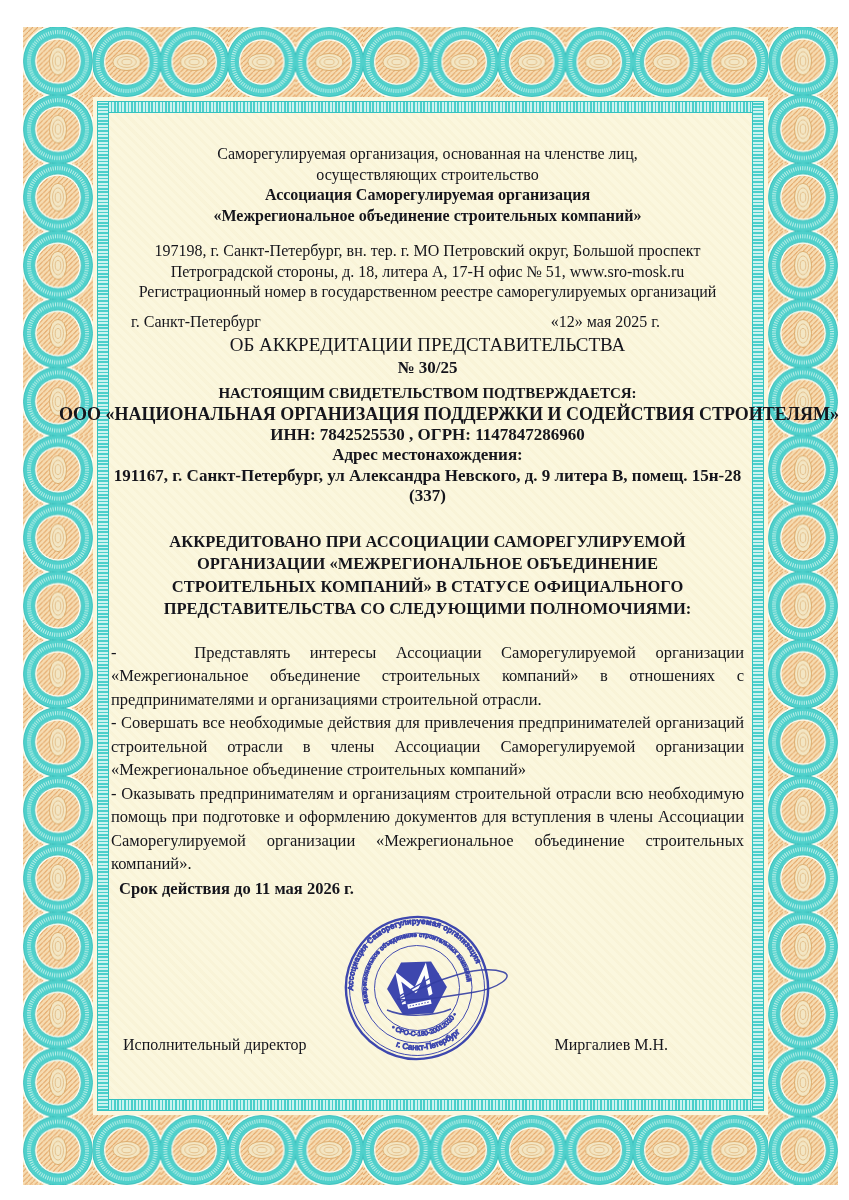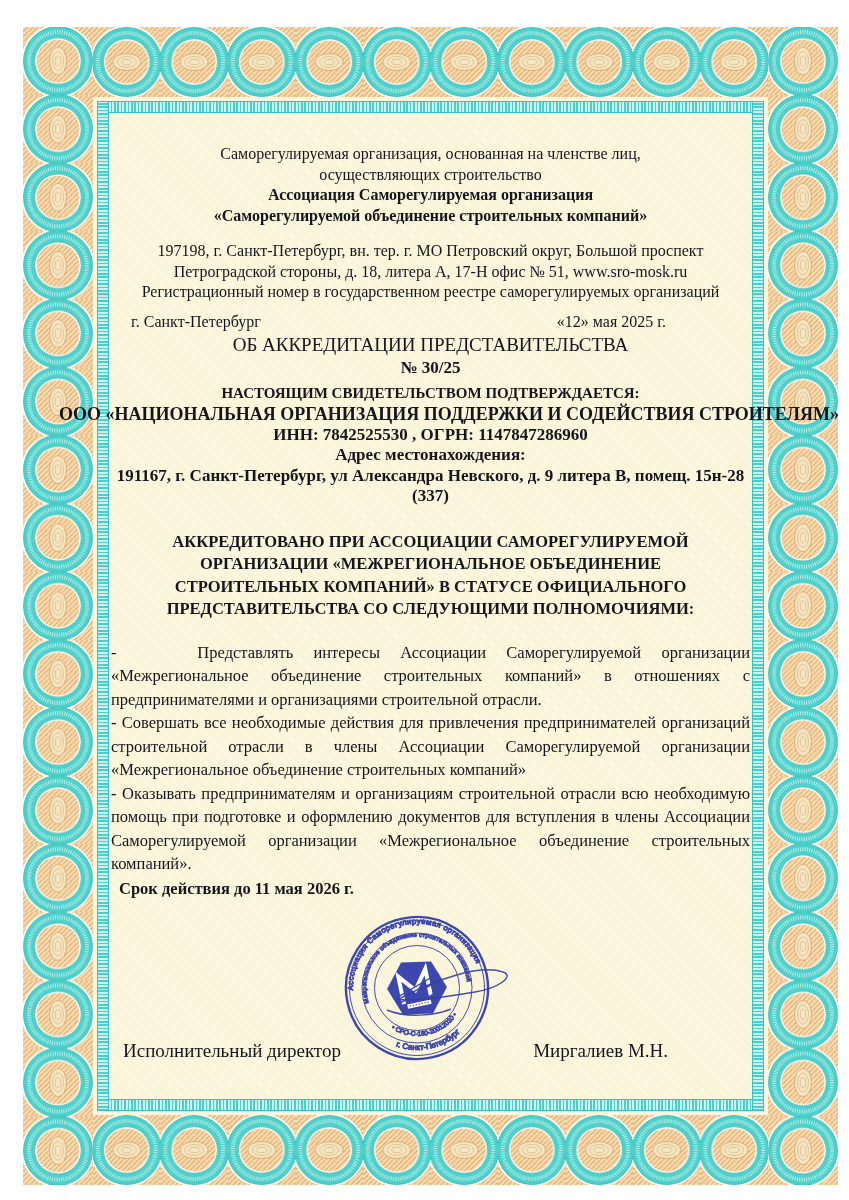--- a/index.html
+++ b/index.html
@@ -15,40 +15,40 @@
   .band-top{left:70px;top:0;}
   .band-bottom{left:70px;bottom:0;}
   .band-left{left:0;top:0;}
   .band-right{right:0;top:0;}
   .frame-strip{position:absolute;box-shadow:inset 0 0 0 1px #35c2c0;}
   .frame-h{left:74px;right:74px;height:12px;background:repeating-linear-gradient(90deg,#4bcfca 0 1.6px,#ccf3f0 1.6px 3.4px);}
   .frame-v{top:74px;bottom:74px;width:12px;background:repeating-linear-gradient(0deg,#4bcfca 0 1.6px,#ccf3f0 1.6px 3.4px);}
   .frame-t{top:74px;} .frame-b{bottom:74px;} .frame-l{left:74px;} .frame-r{right:74px;}
   .content{
     position:absolute;left:86px;top:86px;right:86px;bottom:86px;
-    padding:31px 2px 0 2px;overflow:visible;text-align:center;
+    padding:31px 8px 0 2px;overflow:visible;text-align:center;
     background:repeating-linear-gradient(45deg,rgba(231,214,160,0.10) 0 3px,rgba(255,255,255,0) 3px 7px);
     font-family:Liberation Serif, serif;
   }
   .line{font-size:16px;line-height:20.5px;}
   .b{font-weight:bold;}
   .org-addr{margin-top:15px;text-align:center;}
   .meta-row{display:flex;justify-content:space-between;margin-top:9px;font-size:16px;line-height:20px;padding-left:20px;padding-right:84px;}
   .title{margin:24px 0 0 0;font-size:50px;line-height:54px;font-weight:400;letter-spacing:1px;}
   .subtitle{font-size:19px;line-height:23px;margin-top:1px;}
   .number{font-size:17px;line-height:21px;font-weight:bold;margin-top:1px;}
   .confirm{margin-top:5px;}
   .confirm-heading{font-size:15px;line-height:21px;font-weight:bold;text-align:center;}
   .company-line{font-size:18px;line-height:21px;font-weight:bold;white-space:nowrap;margin:0 -52px;}
   .conf-line{font-size:17px;line-height:20.5px;font-weight:bold;}
   .accred{max-width:606px;margin:24px auto 0 auto;font-size:16.5px;line-height:22.5px;font-weight:bold;}
   .powers{margin-top:20px;text-align:justify;font-size:16.5px;line-height:23.5px;}
   .powers p{margin:0;}
   .validity{margin:1px 0 0 0;text-align:left;font-weight:bold;font-size:16.5px;line-height:23.5px;padding-left:8px;}
-  .sig-row{position:absolute;left:14px;right:84px;top:921px;display:flex;justify-content:space-between;font-size:19px;line-height:22px;margin-top:6px;}
+  .sig-row{position:absolute;left:14px;right:84px;top:921px;display:flex;justify-content:space-between;font-size:16px;line-height:22px;}
   .stamp{position:absolute;left:314px;top:883px;opacity:0.92;}
   .stamp text{font-family:"Liberation Sans", sans-serif;fill:#2e39ab;}
 </style>
 </head>
 <body>
 
 <div class="page">
   <div class="cert">
 
     <svg class="band band-top" width="675" height="70" viewBox="0 0 675 70">
@@ -163,21 +163,21 @@
     <div class="frame-strip frame-h frame-b"></div>
     <div class="frame-strip frame-v frame-l"></div>
     <div class="frame-strip frame-v frame-r"></div>
 
     <div class="content">
 
       <div class="org-head">
         <div class="line">Саморегулируемая организация, основанная на членстве лиц,</div>
         <div class="line">осуществляющих строительство</div>
         <div class="line b">Ассоциация Саморегулируемая организация</div>
-        <div class="line b">«Саморегулируемой объединение строительных компаний»</div>
+        <div class="line b">«Межрегиональное объединение строительных компаний»</div>
       </div>
 
       <div class="org-addr">
         <div class="line">197198, г. Санкт-Петербург, вн. тер. г. МО Петровский округ, Большой проспект</div>
         <div class="line">Петроградской стороны, д. 18, литера А, 17-Н офис № 51, www.sro-mosk.ru</div>
         <div class="line">Регистрационный номер в государственном реестре саморегулируемых организаций</div>
       </div>
 
       <div class="meta-row">
         <span>г. Санкт-Петербург</span>

